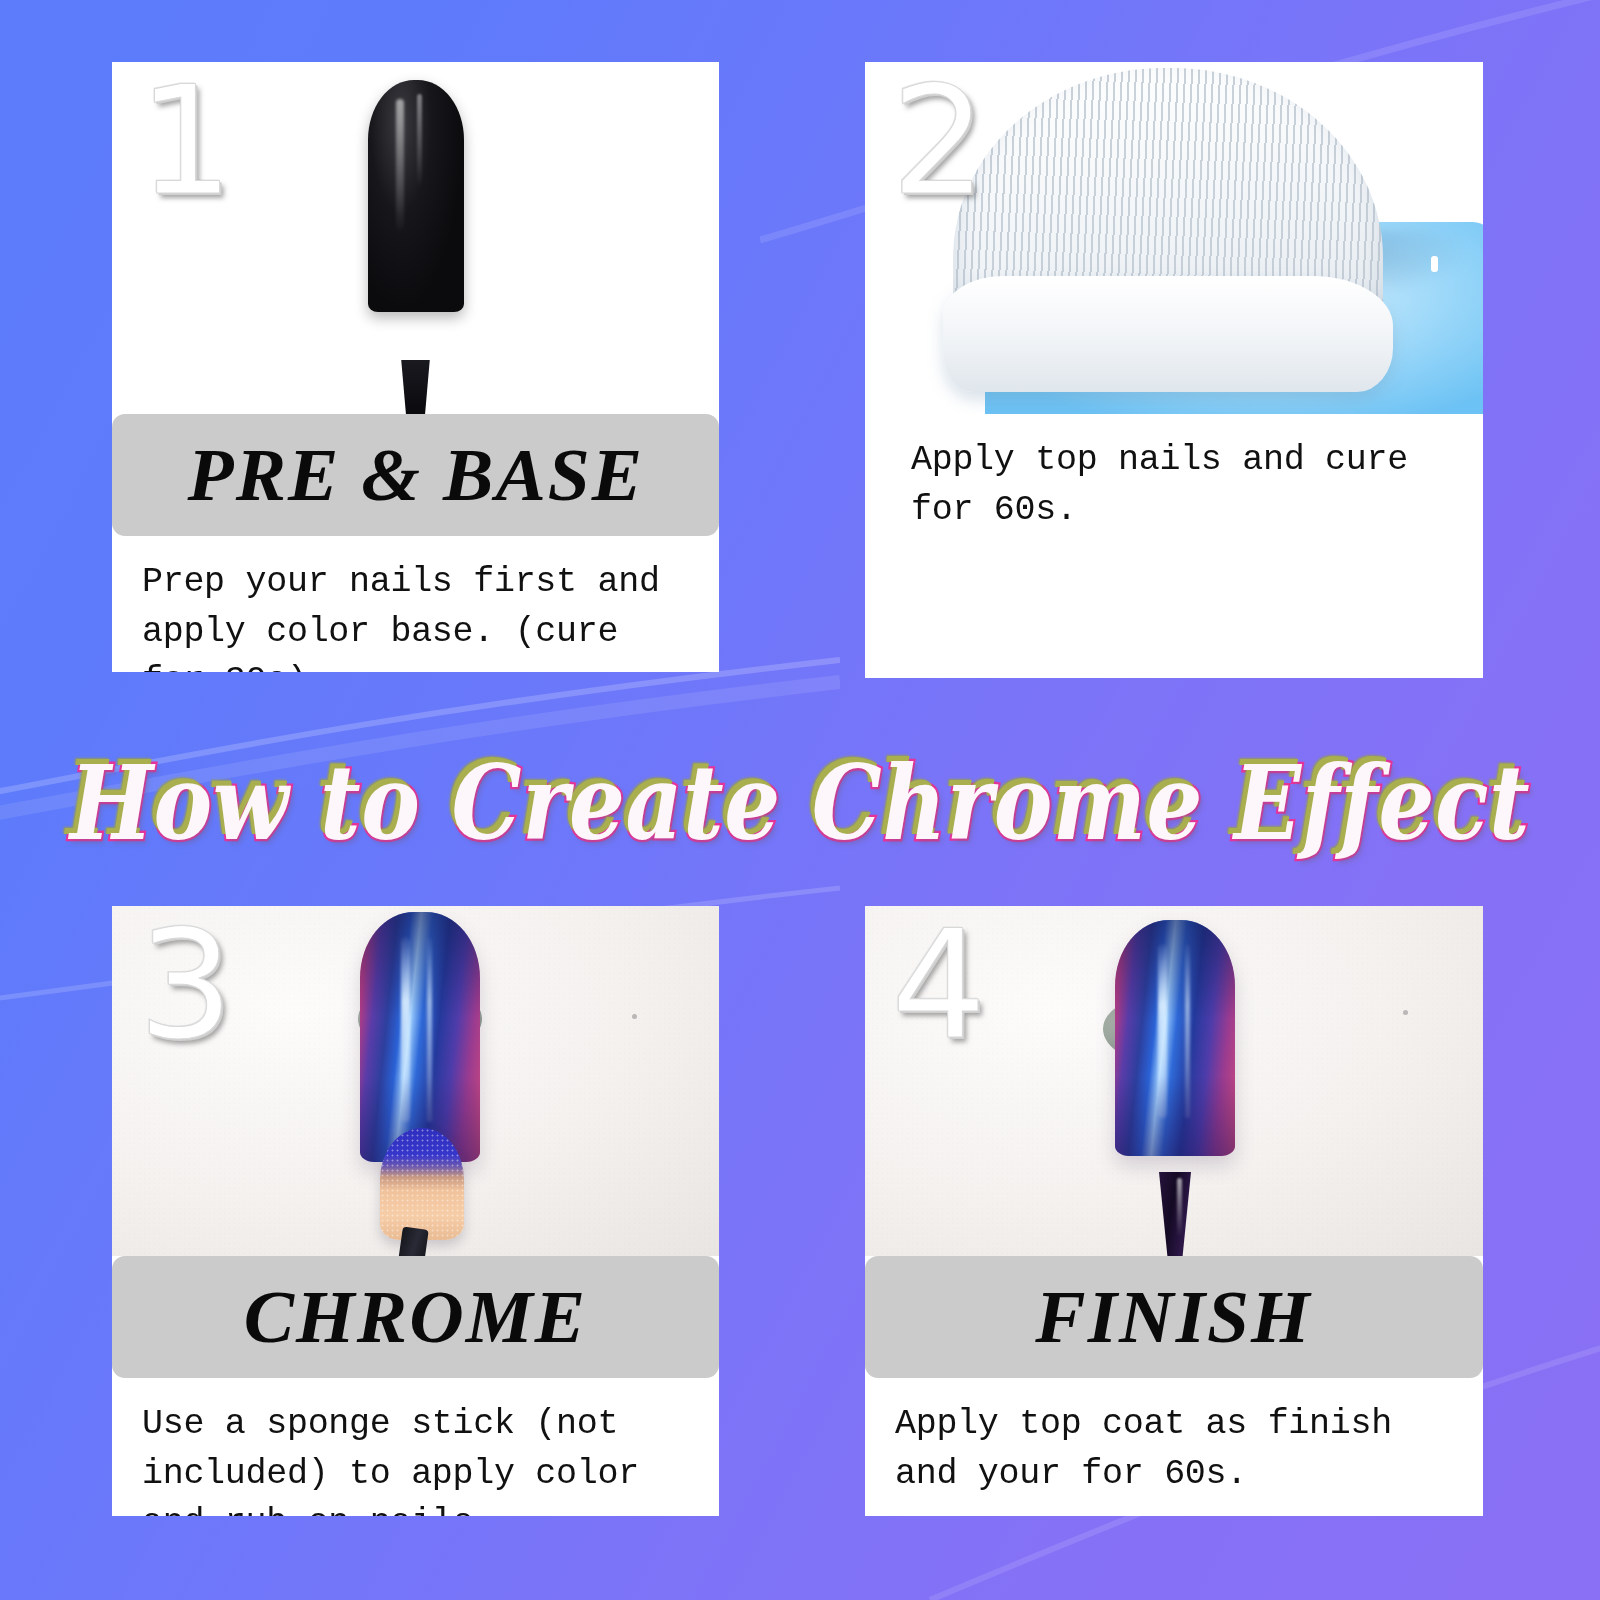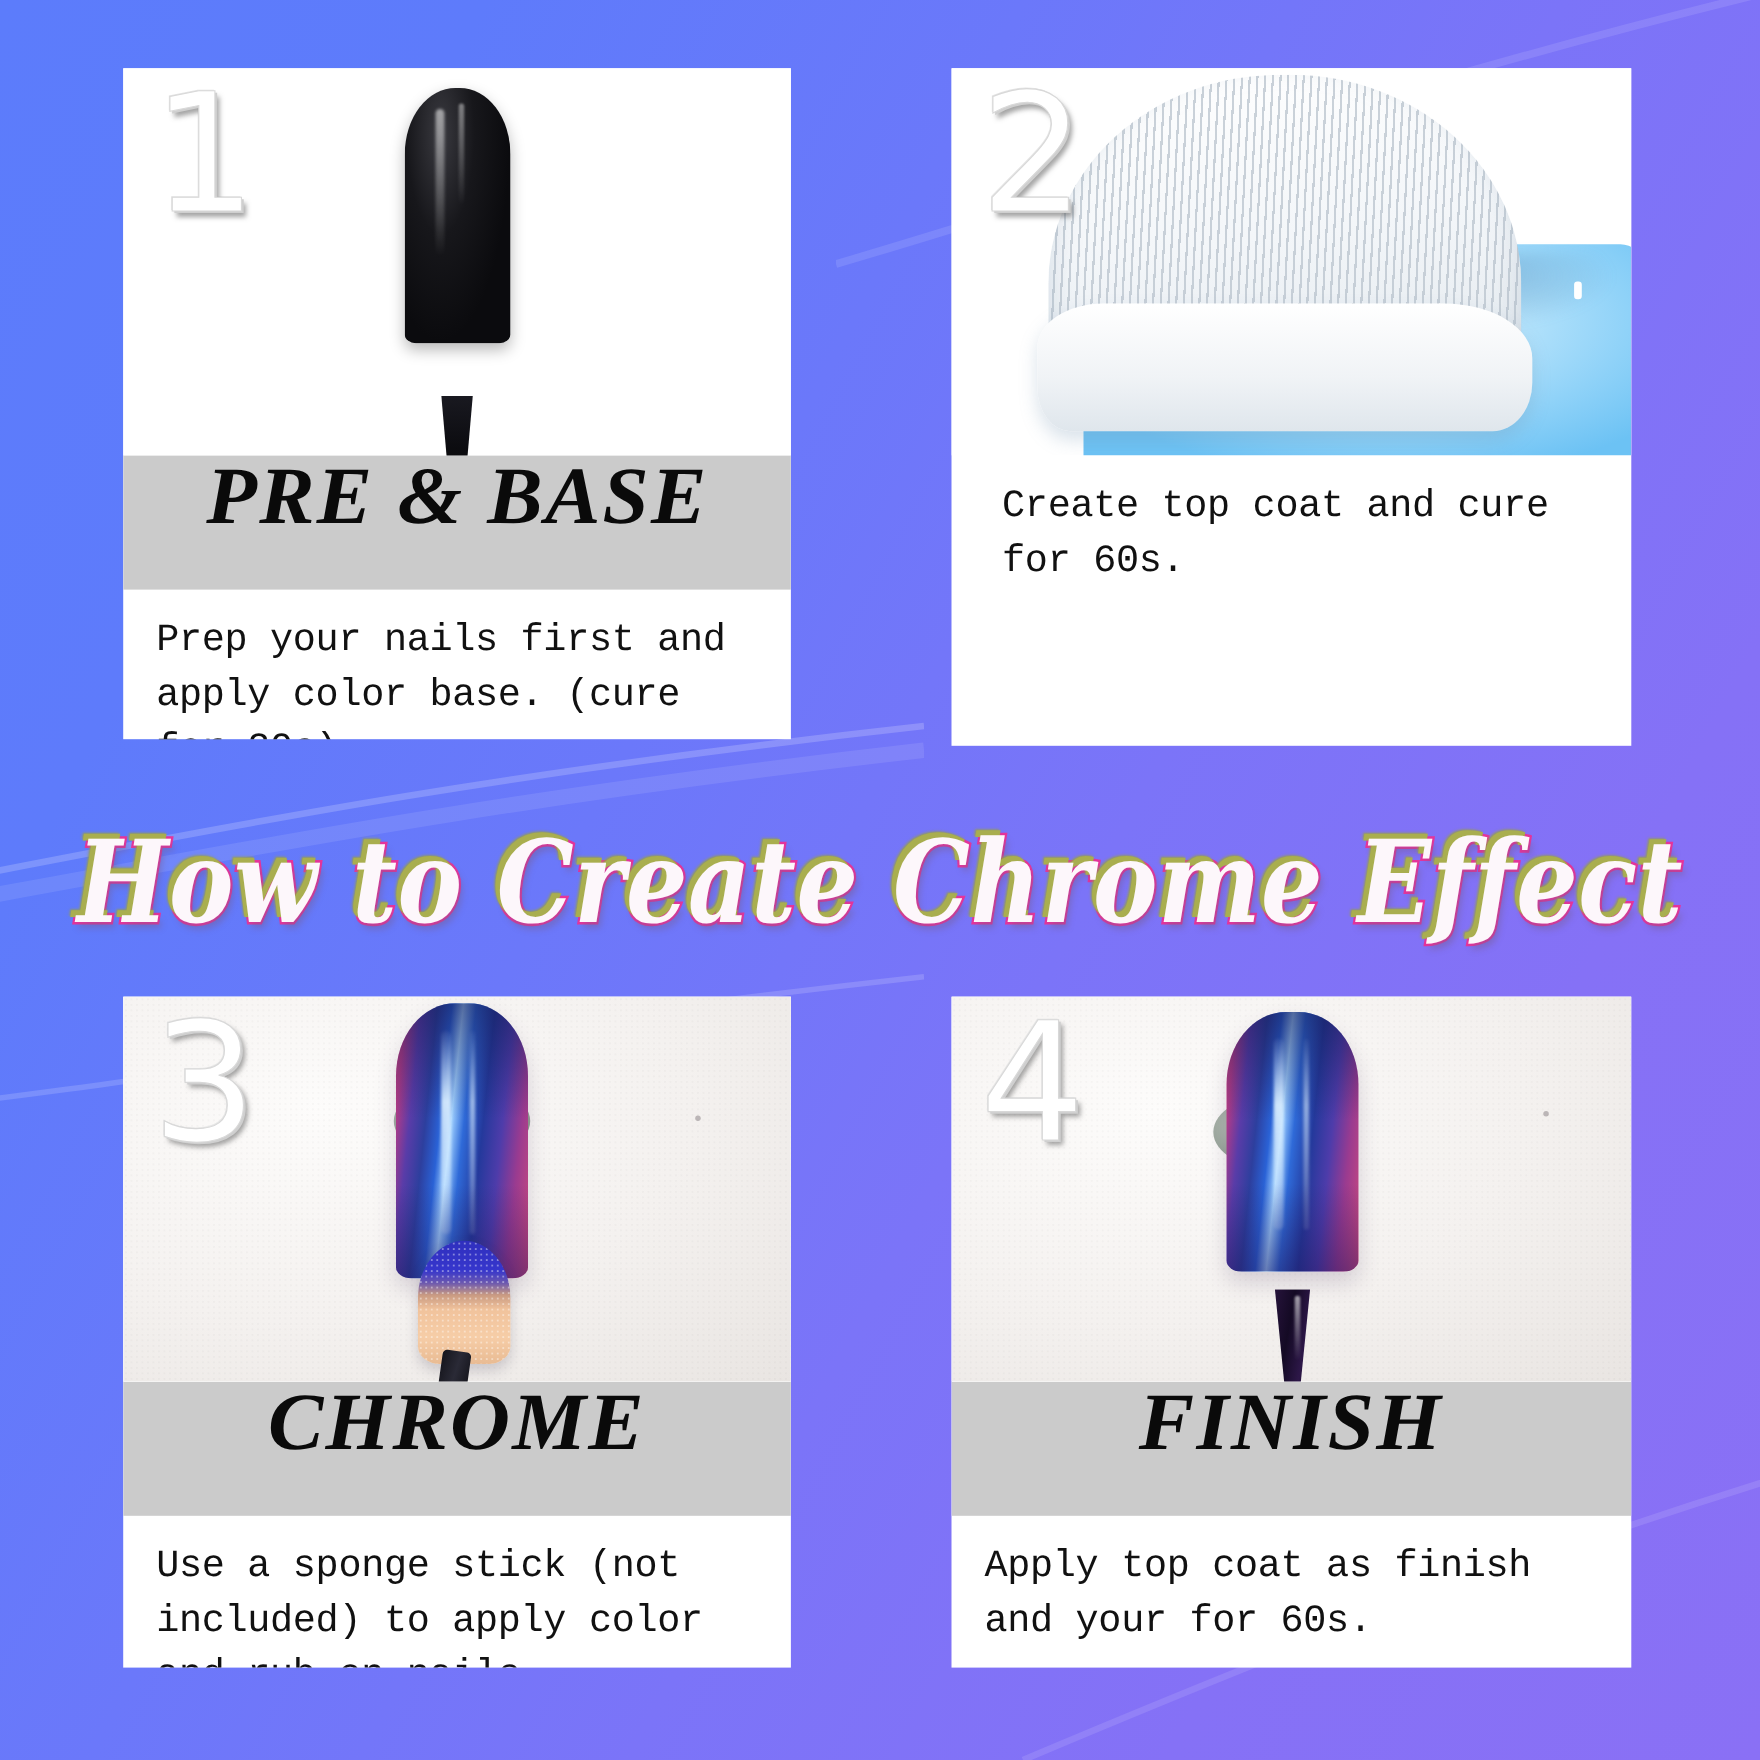--- a/index.html
+++ b/index.html
@@ -76,22 +76,23 @@
     z-index: 5;
     -webkit-text-stroke: 1px #d8d8d8;
   }
 
   
   .band {
     width: 100%;
     height: 122px;
     background: #cbcbcb;
     display: flex;
-    align-items: flex-start;
+    align-items: center;
     justify-content: center;
+    border-radius: 13px;
   }
   .band-title {
     font-family: "Liberation Serif", "DejaVu Serif", serif;
     font-style: italic;
     font-weight: 700;
     font-size: 74px;
     line-height: 1;
     color: #0a0a0a;
     letter-spacing: 2px;
     white-space: nowrap;
@@ -400,21 +401,21 @@
         <div class="lamp-glow"></div>
         <div class="lamp-inner-shadow"></div>
         <div class="lamp-nail-base"></div>
         <div class="lamp-nail"></div>
         <div class="lamp-body"></div>
         <div class="lamp-lip"></div>
         <div class="lamp-led" style="left:566px; top:194px;"></div>
       </div>
       <div class="step-num">2</div>
     </div>
-    <div class="caption centerish">Create top coat and cure for 60s.</div>
+    <div class="caption centerish">Apply top nails and cure for 60s.</div>
   </div>
 
   <div class="card card-3">
     <div class="photo photo-3">
       <div class="paper"></div>
       <div class="stage">
         <div class="nail-grip-metal" style="left:246px; top:78px;"></div>
         <div class="nail-chrome" style="left:248px; top:6px;">
           <div class="chrome-hi" style="left:34%;"></div>
           <div class="chrome-hi" style="left:56%; width:5px; opacity:.7;"></div>

